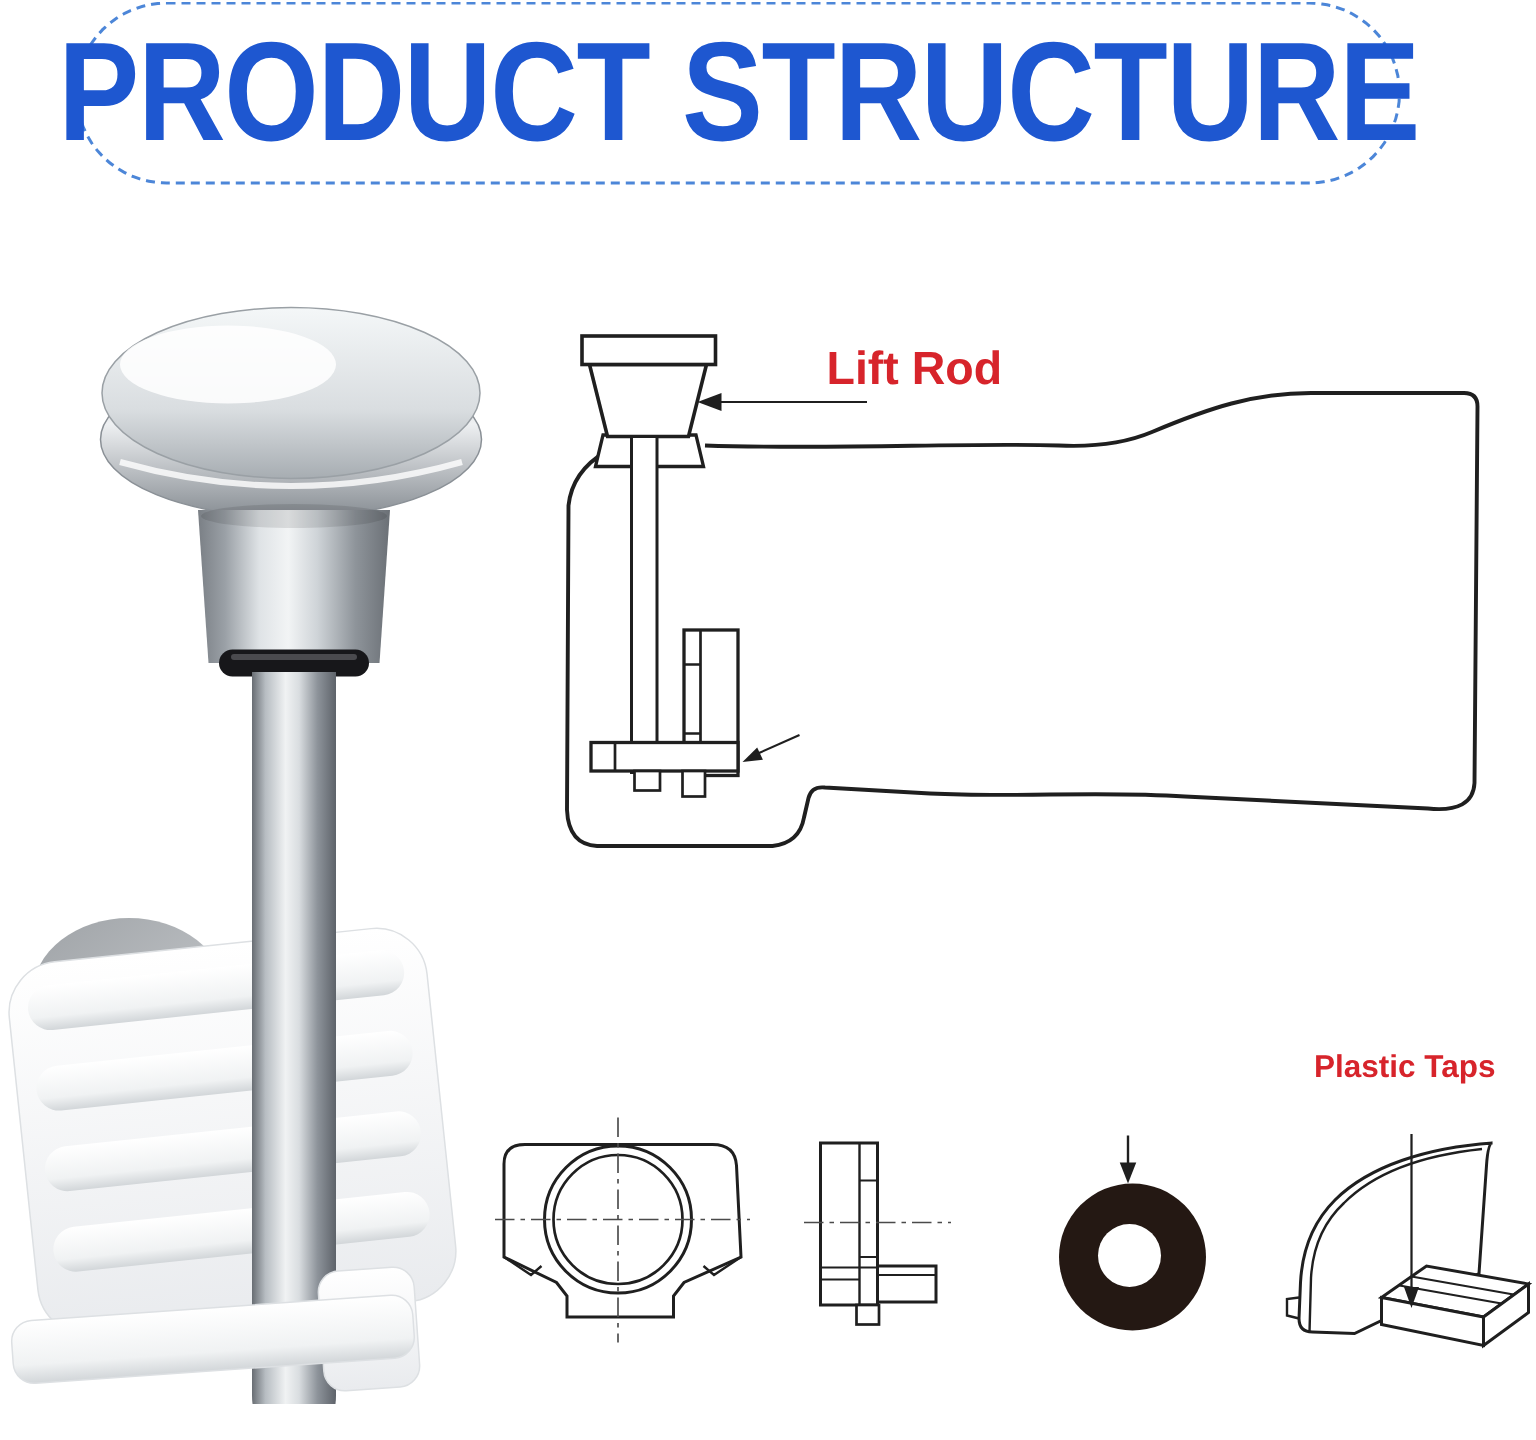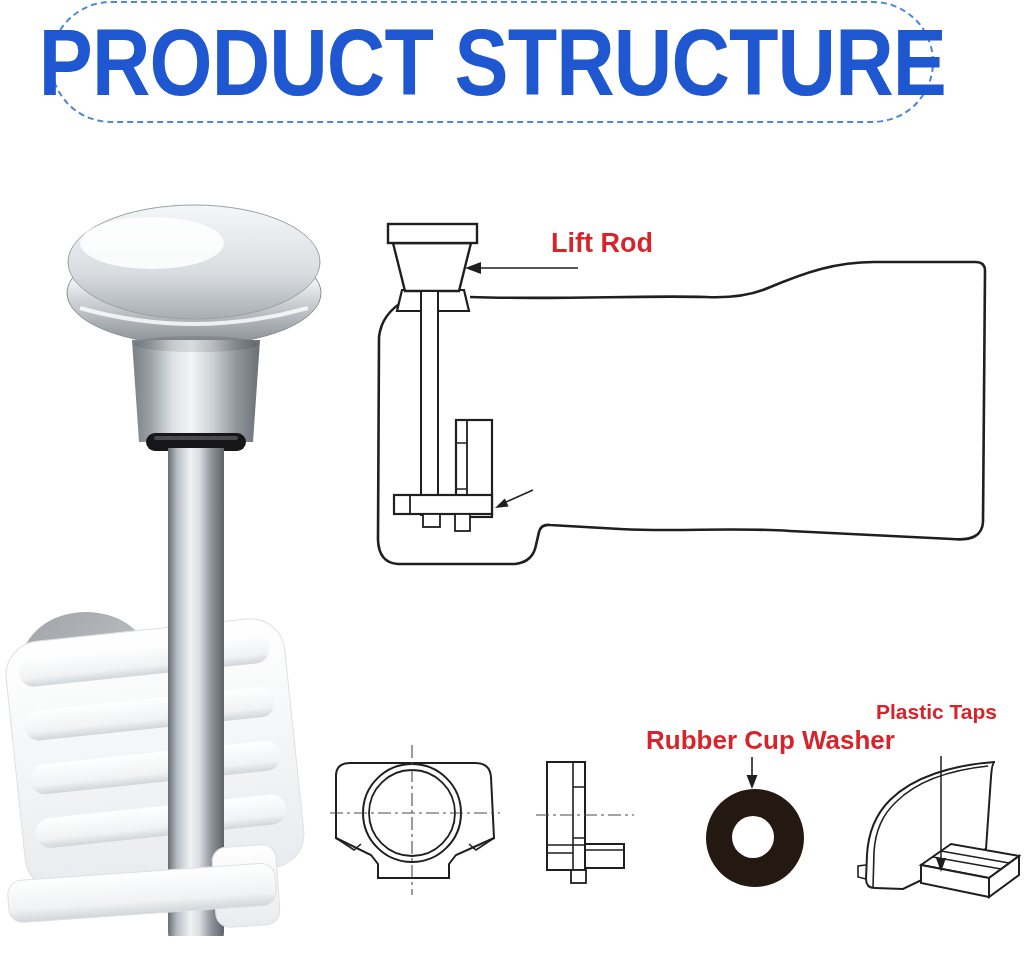--- a/index.html
+++ b/index.html
@@ -7,21 +7,21 @@
           font-family:"Liberation Sans",sans-serif;}
   .title-box{position:absolute;left:50px;top:1px;width:880px;height:118px;
              border:2px dashed #4C86D8;border-radius:62px;
              display:flex;align-items:center;justify-content:center;}
   .title-text{display:inline-block;font-weight:bold;font-size:92px;line-height:1;
               color:#1E57D0;letter-spacing:-1px;transform:scale(0.88,1.02);
               transform-origin:center;white-space:nowrap;
               font-family:"Liberation Sans",sans-serif;}
   .red-label{position:absolute;color:#D7242B;font-weight:bold;line-height:1;
              white-space:nowrap;font-family:"Liberation Sans",sans-serif;}
-  #lift-rod-label{left:551px;top:230px;font-size:27px;}
+  #lift-rod-label{left:551px;top:230px;font-size:31px;}
   #gate-label{left:506px;top:456px;font-size:27px;}
   #washer-label{left:646px;top:727px;font-size:26px;}
   #taps-label{left:876px;top:701px;font-size:21px;}
   svg.layer{position:absolute;left:0;top:0;}
 </style>
 </head>
 <body>
 
 <div class="canvas">
 
@@ -185,15 +185,14 @@
       <polygon stroke-width="2" points="921,865 989,878 989,897 921,883"></polygon>
       <polygon stroke-width="2" points="989,878 1019,856 1019,875 989,897"></polygon>
     </g>
     <g>
       <path d="M 941,756 V 858" stroke="#1F1F1F" stroke-width="1.5" fill="none"></path>
       <polygon points="941,872 936,858 946,858" fill="#1F1F1F"></polygon>
     </g>
   </svg>
 
   <div class="red-label" id="lift-rod-label">Lift Rod</div>
-  <div class="red-label" id="washer-label">Rubber Cup Washer</div>
   <div class="red-label" id="taps-label">Plastic Taps</div>
 </div>
 
 </body></html>

